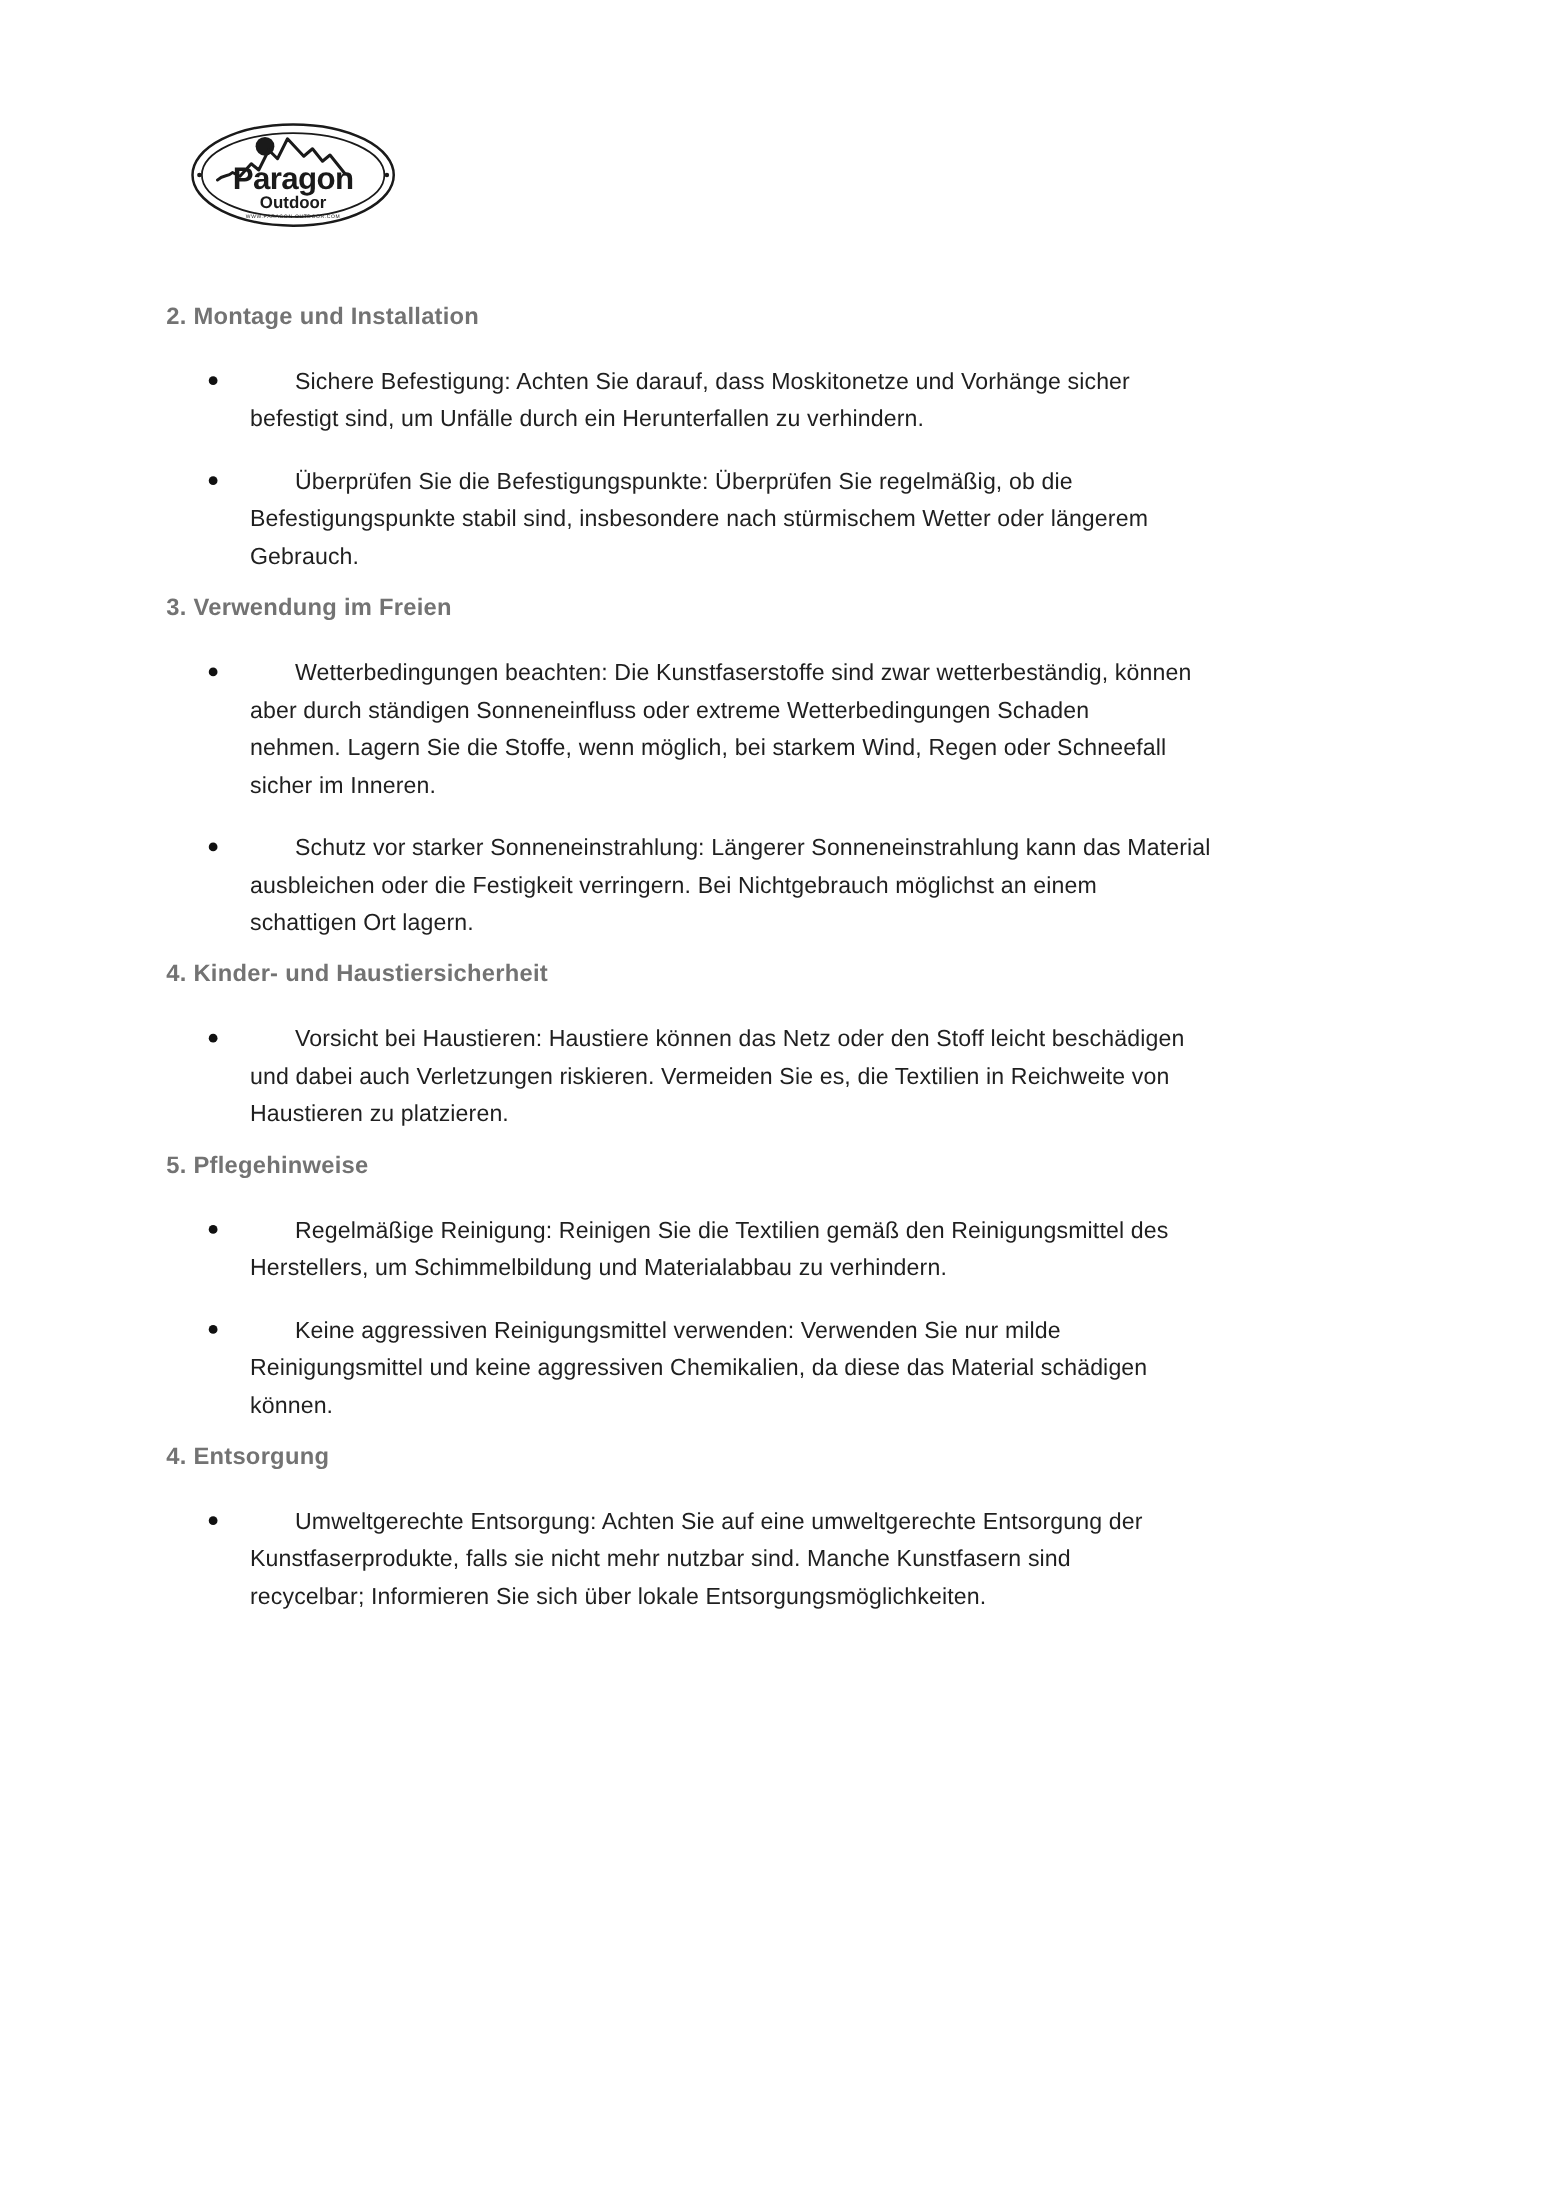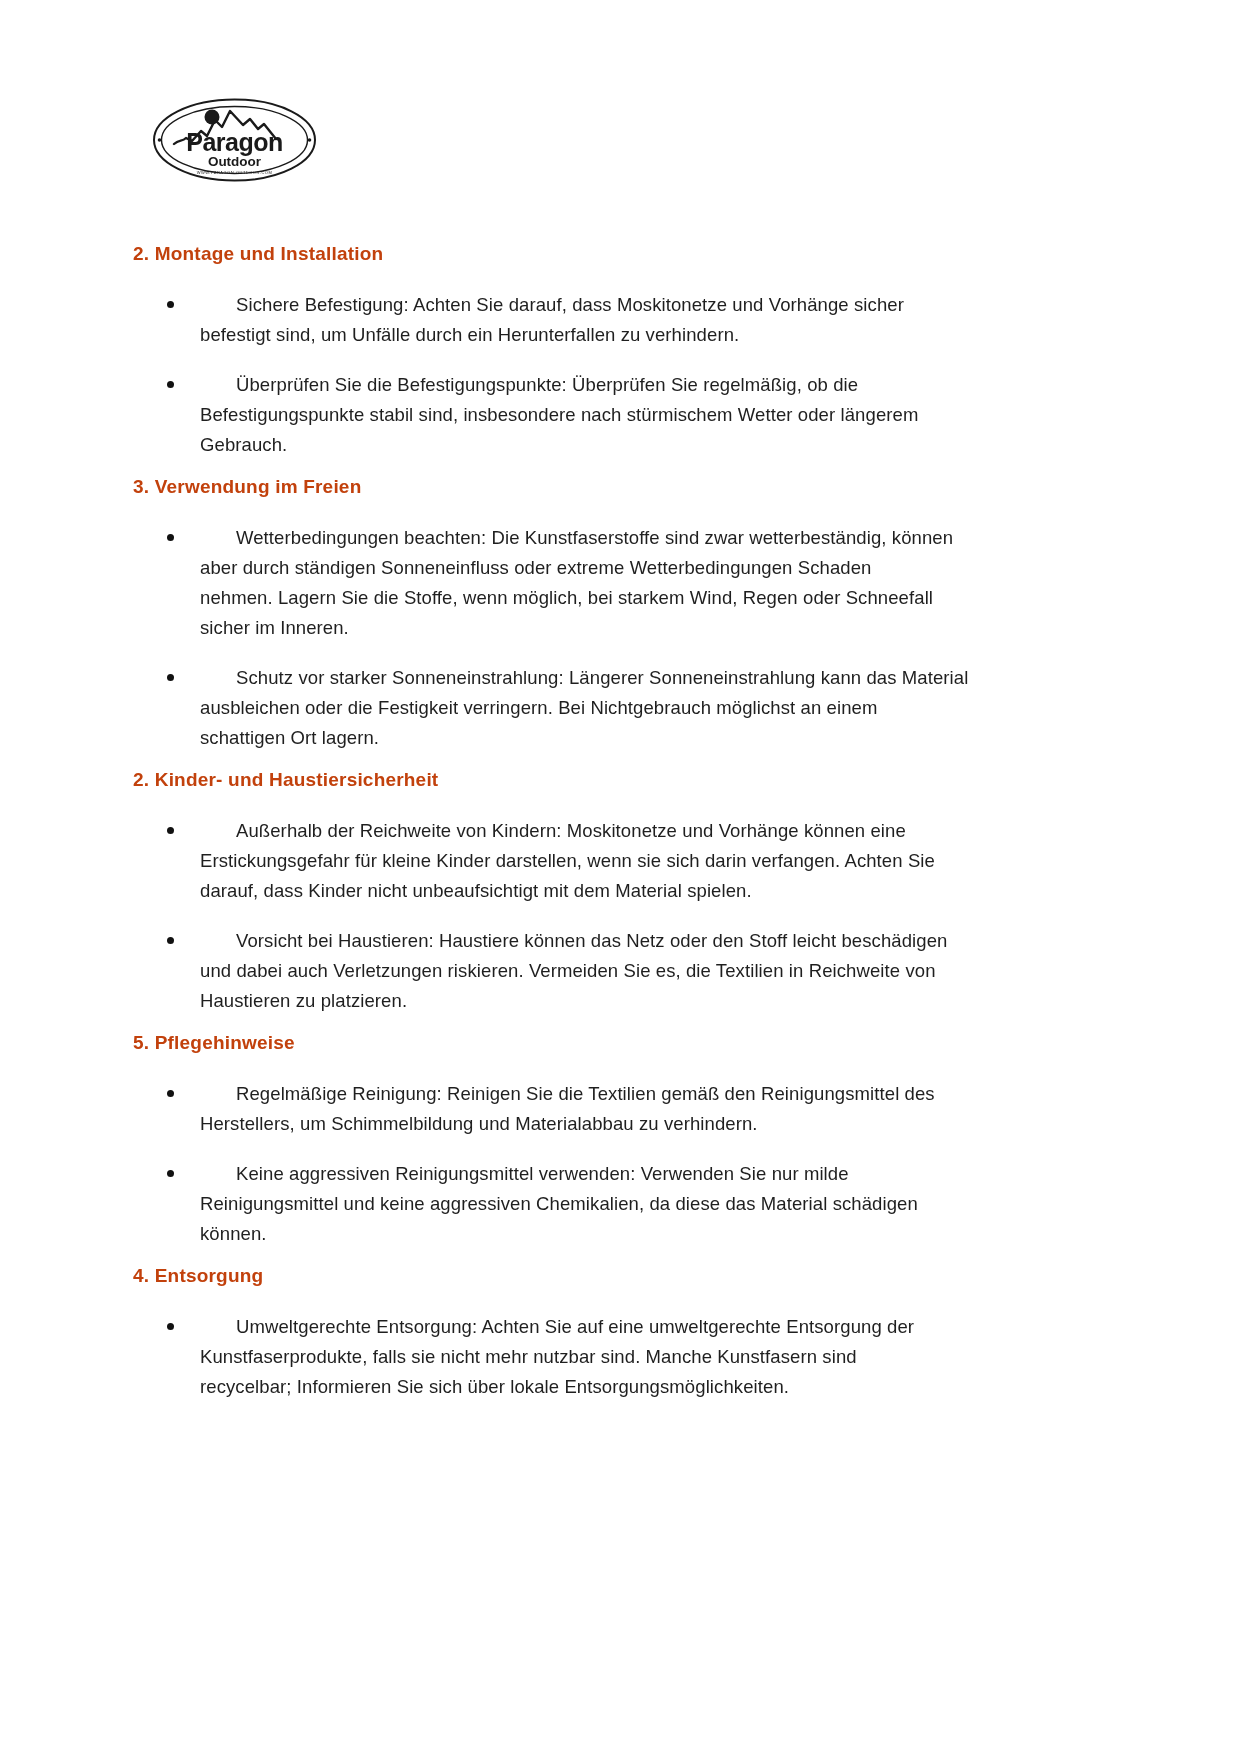--- a/index.html
+++ b/index.html
@@ -18,21 +18,21 @@
     display: block;
     width: 165px;
     height: 84px;
     margin-left: 19px;
     margin-bottom: 60px;
   }
   .section h2 {
     font-size: 19px;
     font-weight: 700;
     line-height: 24px;
-    color: #c2410c;
+    color: #737373;
     margin: 15px 0 0 0;
     letter-spacing: 0.2px;
   }
   .section.gap-large h2 { }
   .section ul {
     list-style: none;
     margin: 24px 0 0 0;
     padding: 0 0 0 67px;
   }
   .section li {
@@ -94,25 +94,22 @@
 aber durch ständigen Sonneneinfluss oder extreme Wetterbedingungen Schaden
 nehmen. Lagern Sie die Stoffe, wenn möglich, bei starkem Wind, Regen oder Schneefall
 sicher im Inneren.</span></li>
       <li><span class="lines">Schutz vor starker Sonneneinstrahlung: Längerer Sonneneinstrahlung kann das Material
 ausbleichen oder die Festigkeit verringern. Bei Nichtgebrauch möglichst an einem
 schattigen Ort lagern.</span></li>
     </ul>
   </div>
 
   <div class="section">
-    <h2>2. Kinder- und Haustiersicherheit</h2>
+    <h2>4. Kinder- und Haustiersicherheit</h2>
     <ul>
-      <li><span class="lines">Außerhalb der Reichweite von Kindern: Moskitonetze und Vorhänge können eine
-Erstickungsgefahr für kleine Kinder darstellen, wenn sie sich darin verfangen. Achten Sie
-darauf, dass Kinder nicht unbeaufsichtigt mit dem Material spielen.</span></li>
       <li><span class="lines">Vorsicht bei Haustieren: Haustiere können das Netz oder den Stoff leicht beschädigen
 und dabei auch Verletzungen riskieren. Vermeiden Sie es, die Textilien in Reichweite von
 Haustieren zu platzieren.</span></li>
     </ul>
   </div>
 
   <div class="section">
     <h2>5. Pflegehinweise</h2>
     <ul>
       <li><span class="lines">Regelmäßige Reinigung: Reinigen Sie die Textilien gemäß den Reinigungsmittel des

